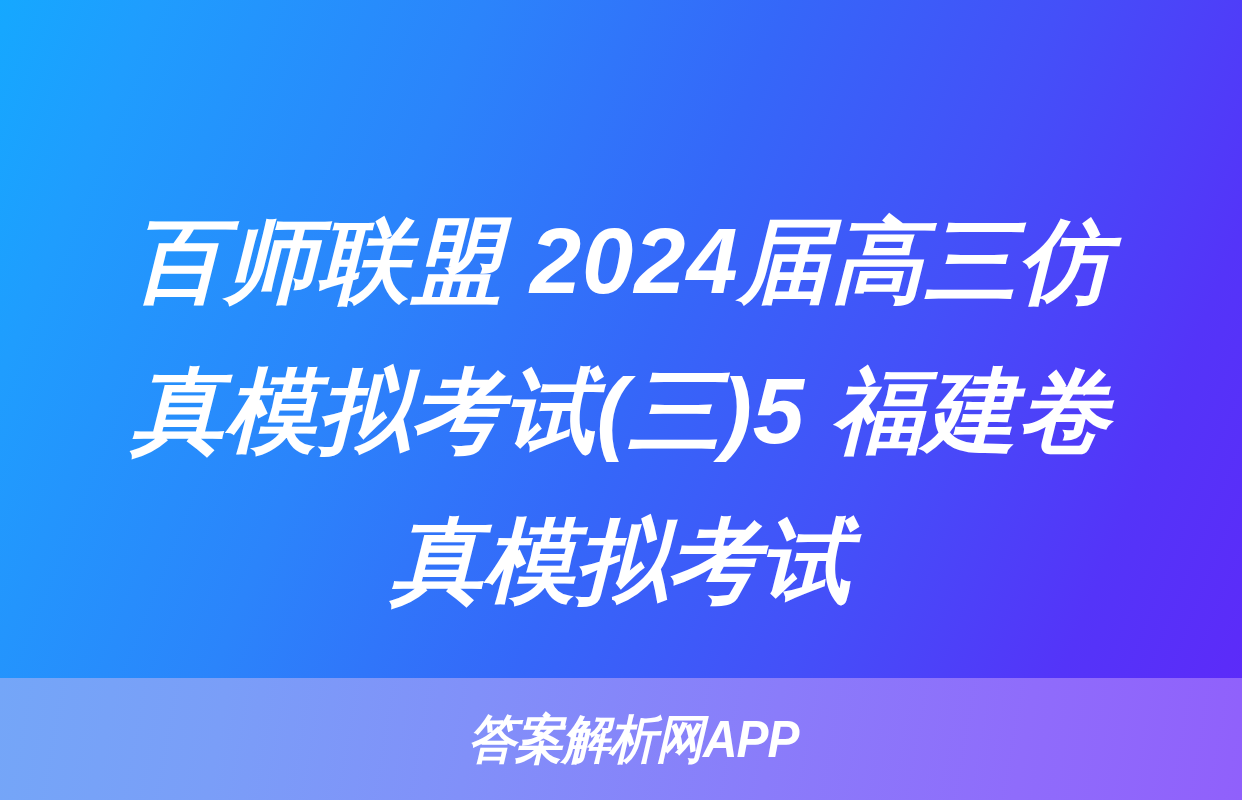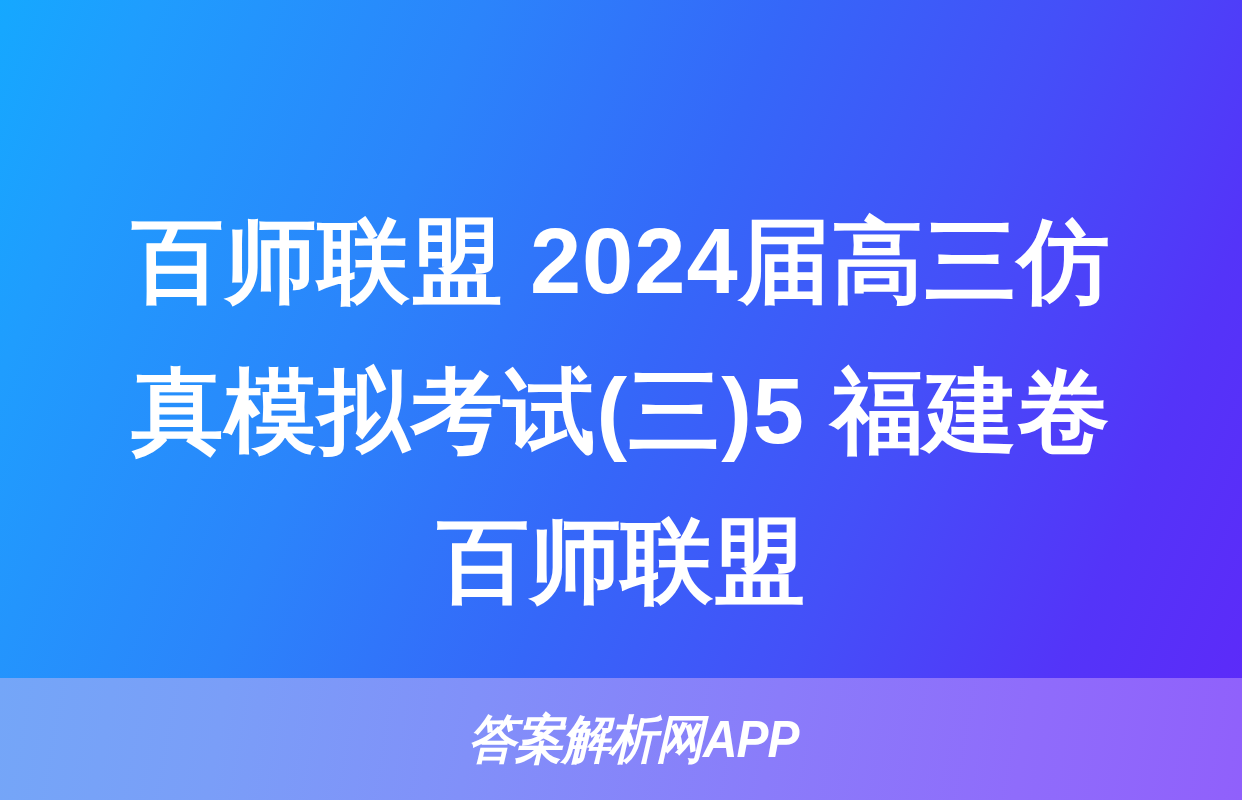--- a/index.html
+++ b/index.html
@@ -45,20 +45,21 @@
     transform: translateX(-50%);
     width: 1090px;
     text-align: center;
   }
 
   .title-line {
     display: block;
     color: #ffffff;
     font-family: "Liberation Sans", "DejaVu Sans", sans-serif;
     font-weight: 700;
+    font-style: italic;
     font-size: 92px;
     line-height: 150px;
     letter-spacing: 0px;
     white-space: nowrap;
     text-align: center;
     -webkit-font-smoothing: antialiased;
   }
 
   .title-line.l1,
   .title-line.l2 {
@@ -110,21 +111,21 @@
 </style>
 </head>
 <body>
 
 <div id="screenshot">
 
   <div class="banner">
     <div class="title-block">
       <span class="title-line l1">百师联盟 2024届高三仿</span>
       <span class="title-line l2">真模拟考试(三)5 福建卷</span>
-      <span class="title-line l3">百师联盟</span>
+      <span class="title-line l3">真模拟考试</span>
     </div>
   </div>
 
   <div class="footer-strip">
     <div class="watermark">
       <span class="watermark-text">答案解析网APP</span>
     </div>
   </div>
 
 </div>

